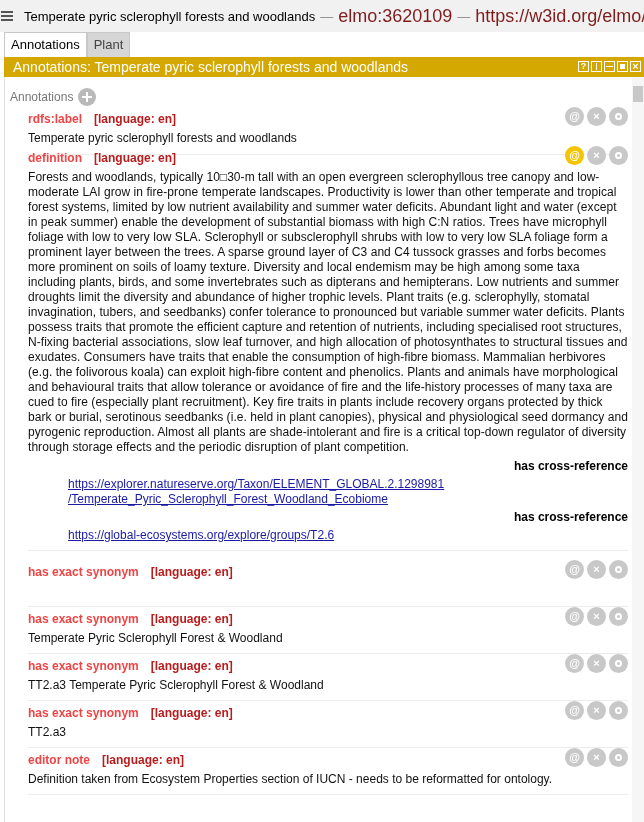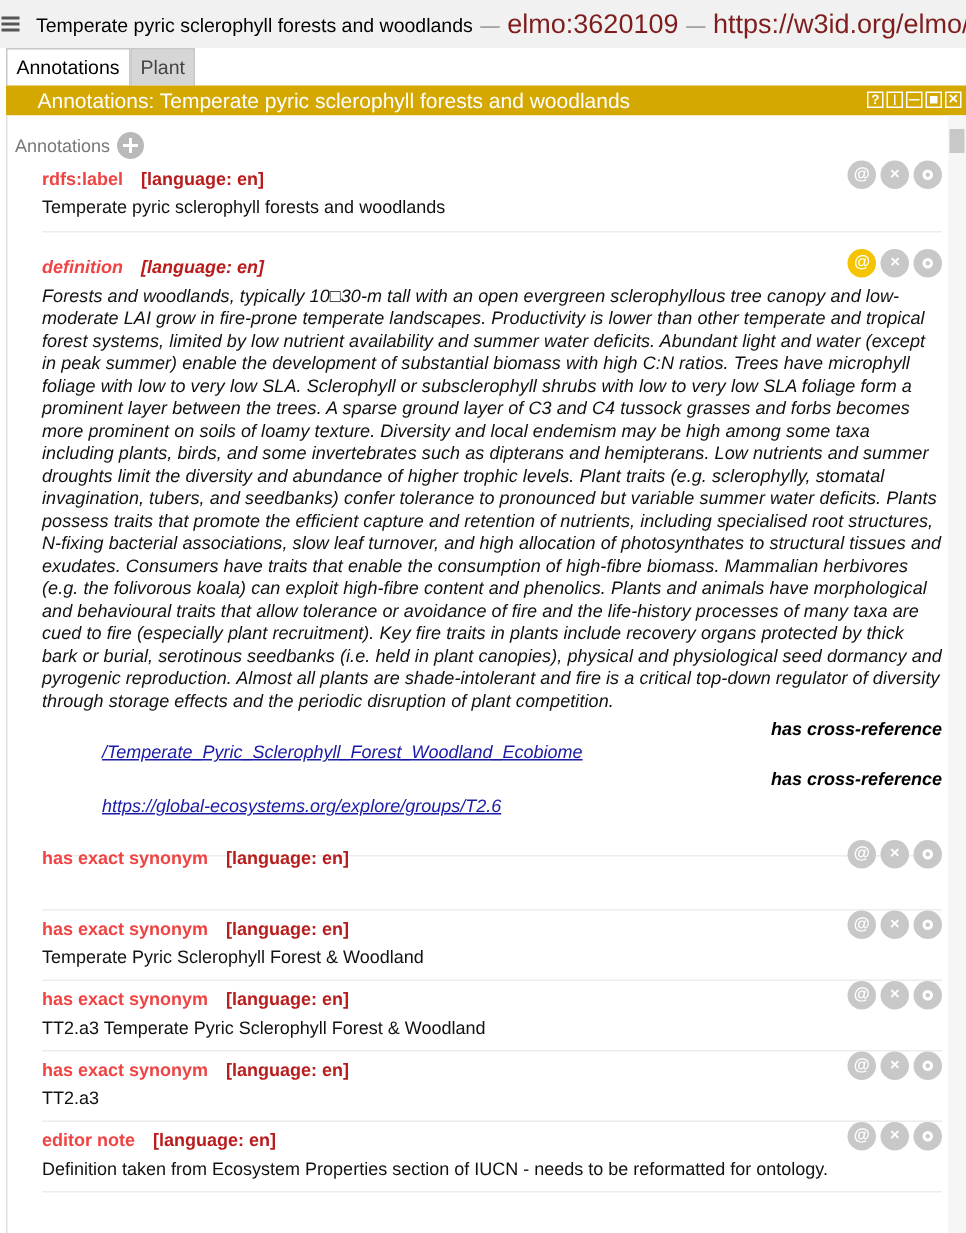--- a/index.html
+++ b/index.html
@@ -12,21 +12,21 @@
   .class-dot { width: 13px; height: 13px; border-radius: 50%; background: #d4a800; margin-left: 6px; margin-right: 5px; }
   .title-main { font-size: 13px; color: #000; }
   .title-sep { font-size: 13px; color: #888; margin: 0 5px; }
   .title-meta { font-size: 18px; color: #7f1d1d; }
 
   .tabs { position: absolute; left: 4px; top: 32px; height: 25px; display: flex; }
   .tab { height: 25px; padding: 0 6px; font-size: 13px; line-height: 24px; border: 1px solid #c8c8c8; border-bottom: none; }
   .tab.active { background: #fff; color: #000; }
   .tab.inactive { background: #d6d6d6; color: #444; }
 
-  .panel-header { position: absolute; left: 4px; top: 57px; width: 640px; height: 20px; background: #d4a800; color: #fff; font-size: 14px; line-height: 20px; padding-left: 21px; }
+  .panel-header { position: absolute; left: 4px; top: 57px; width: 640px; height: 20px; background: #d4a800; color: #fff; font-size: 14px; line-height: 20px; padding-left: 9px; }
   .panel-controls { position: absolute; right: 3px; top: 4px; display: flex; gap: 2px; }
   .pc { width: 11px; height: 11px; border: 1px solid #fff; color: #fff; font-size: 9px; line-height: 9px; text-align: center; font-weight: bold; position: relative; }
   .pc.help::after { content: "?"; }
   .pc.vsplit::after { content: ""; position: absolute; left: 4px; top: 1px; width: 1px; height: 7px; background: #fff; }
   .pc.hsplit::after { content: ""; position: absolute; left: 1px; top: 4px; width: 7px; height: 1px; background: #fff; }
   .pc.max::after { content: ""; position: absolute; left: 2px; top: 2px; width: 5px; height: 5px; background: #fff; }
   .pc.close::after { content: "\00d7"; font-size: 11px; line-height: 9px; }
 
   .content { position: absolute; left: 4px; top: 77px; width: 640px; height: 745px; background: #fff; border-left: 1px solid #e0e0e0; }
   .scrollbar { position: absolute; right: 0; top: 0; width: 12px; height: 745px; background: #f6f6f6; }
@@ -99,25 +99,26 @@
   <div class="ann" style="top:35px; height:43px;">
     <div class="ann-head"><span class="prop">rdfs:label</span><span class="lang">[language: en]</span></div>
     <div class="ann-value">Temperate pyric sclerophyll forests and woodlands</div>
     <div class="actions">
       <div class="act">@</div>
       <div class="act">×</div>
       <div class="act ring"></div>
     </div>
   </div>
 
-  <div class="ann" style="top:94px; height:400px;font-style:italic;">
+  <div class="ann" style="top:74px; height:400px;">
     <div class="ann-head"><span class="prop">definition</span><span class="lang">[language: en]</span></div>
     <div class="ann-value def">Forests and woodlands, typically 10□30-m tall with an open evergreen sclerophyllous tree canopy and low-moderate LAI grow in fire-prone temperate landscapes. Productivity is lower than other temperate and tropical forest systems, limited by low nutrient availability and summer water deficits. Abundant light and water (except in peak summer) enable the development of substantial biomass with high C:N ratios. Trees have microphyll foliage with low to very low SLA. Sclerophyll or subsclerophyll shrubs with low to very low SLA foliage form a prominent layer between the trees. A sparse ground layer of C3 and C4 tussock grasses and forbs becomes more prominent on soils of loamy texture. Diversity and local endemism may be high among some taxa including plants, birds, and some invertebrates such as dipterans and hemipterans. Low nutrients and summer droughts limit the diversity and abundance of higher trophic levels. Plant traits (e.g. sclerophylly, stomatal invagination, tubers, and seedbanks) confer tolerance to pronounced but variable summer water deficits. Plants possess traits that promote the efficient capture and retention of nutrients, including specialised root structures, N-fixing bacterial associations, slow leaf turnover, and high allocation of photosynthates to structural tissues and exudates. Consumers have traits that enable the consumption of high-fibre biomass. Mammalian herbivores (e.g. the folivorous koala) can exploit high-fibre content and phenolics. Plants and animals have morphological and behavioural traits that allow tolerance or avoidance of fire and the life-history processes of many taxa are cued to fire (especially plant recruitment). Key fire traits in plants include recovery organs protected by thick bark or burial, serotinous seedbanks (i.e. held in plant canopies), physical and physiological seed dormancy and pyrogenic reproduction. Almost all plants are shade-intolerant and fire is a critical top-down regulator of diversity through storage effects and the periodic disruption of plant competition.</div>
     <div class="xref">
       <div class="xref-label">has cross-reference</div>
+      <span class="xref-link" style="margin-bottom:0">https://explorer.natureserve.org/Taxon/ELEMENT_GLOBAL.2.1298981</span>
       <span class="xref-link" style="margin-top:0">/Temperate_Pyric_Sclerophyll_Forest_Woodland_Ecobiome</span>
       <div class="xref-label">has cross-reference</div>
       <span class="xref-link">https://global-ecosystems.org/explore/groups/T2.6</span>
     </div>
     <div class="actions">
       <div class="act active">@</div>
       <div class="act">×</div>
       <div class="act ring"></div>
     </div>
   </div>

